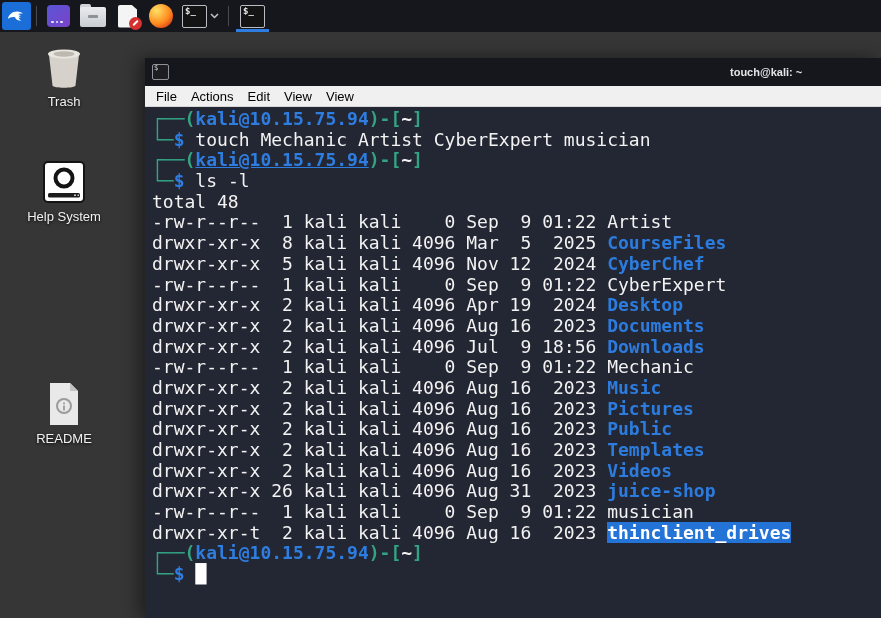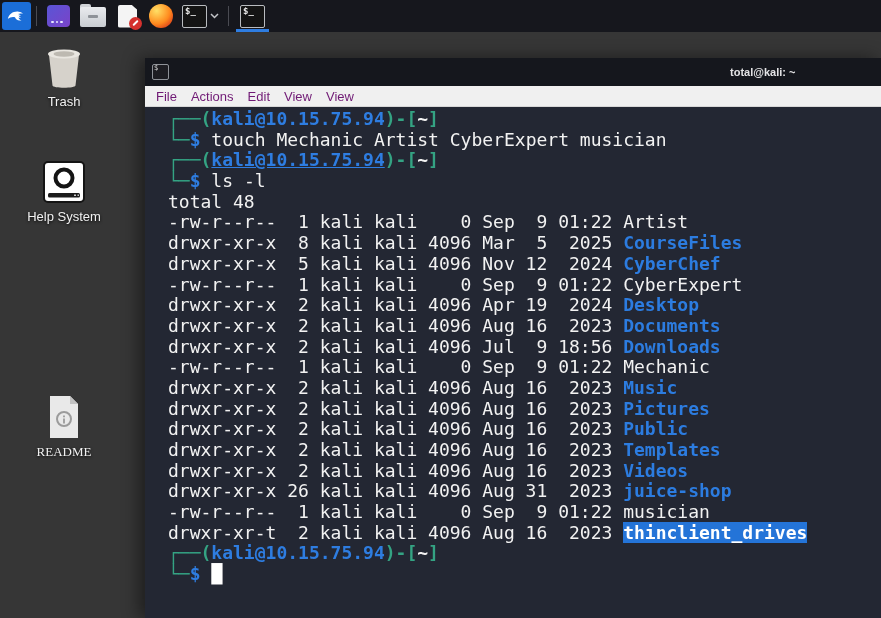--- a/index.html
+++ b/index.html
@@ -44,26 +44,26 @@
   .dicon .lbl{margin-top:4px;font-size:13px;color:#f1f1f1;text-shadow:0 1px 3px rgba(0,0,0,.9);}
 
   
   .window{position:absolute;left:145px;top:58px;right:0;bottom:0;display:flex;flex-direction:column;
           box-shadow:-6px 0 16px rgba(0,0,0,.45);}
   .titlebar{flex:0 0 28px;background:var(--titlebar-bg,#15171d);position:relative;display:flex;align-items:center;}
   .ticon{width:15px;height:14px;margin-left:7px;background:#1d1d22;border:1px solid #8f9298;border-radius:2px;position:relative;}
   .ticon span{position:absolute;left:1px;top:-1px;color:#d9d9d9;font-family:"DejaVu Sans Mono",monospace;font-size:7px;}
   .title{position:absolute;left:585px;top:50%;transform:translateY(-50%);font-size:11px;font-weight:bold;color:#e4e4e6;white-space:nowrap;}
   .menubar{flex:0 0 20px;background:var(--menubar-bg,#f0f0f0);display:flex;align-items:center;
-           font-size:13px;color:#701a75;padding-left:4px;border-bottom:1px solid #d7d7d7;}
+           font-size:13px;color:#000000;padding-left:4px;border-bottom:1px solid #d7d7d7;}
   .mi{padding:0 7px;}
   .termbody{flex:1;background:var(--background,#232733);padding:2px 0 0 7px;
             font-family:"DejaVu Sans Mono","Liberation Mono",monospace;font-size:18px;line-height:20.7px;
             white-space:pre;overflow:hidden;color:var(--text,#f2f2f2);}
-  .tline{height:20.7px;margin-left:16px;}
+  .tline{height:20.7px;}
   .seg-f{color:var(--frame,#34a383);font-weight:bold;}
   .seg-u{color:var(--user-host,#2e7de1);font-weight:bold;}
   .seg-uu{color:var(--user-host,#2e7de1);font-weight:bold;text-decoration:underline;}
   .seg-p{color:var(--path,#f2f2f2);font-weight:bold;}
   .seg-w{color:var(--text,#f2f2f2);}
   .seg-b{color:var(--prompt-symbol,#2e7de1);font-weight:bold;}
   .seg-d{color:var(--directory,#2c7ce0);font-weight:bold;}
   .seg-hl{color:var(--highlight-fg,#fff);background:var(--highlight-bg,#2474d8);font-weight:bold;}
   .seg-cur{color:var(--cursor,#fff);}
 </style>
@@ -144,39 +144,39 @@
         <circle cx="23" cy="19" r="8.5" fill="none" stroke="#141414" stroke-width="4"></circle>
         <rect x="7" y="34" width="32" height="4.5" rx="1.5" fill="#1c1c1c"></rect>
         <rect x="33" y="35.5" width="2" height="1.5" fill="#cfcfcf"></rect>
         <rect x="36.5" y="35.5" width="1.5" height="1.5" fill="#cfcfcf"></rect>
       </svg>
     </div>
     <div class="lbl">Help System</div>
   </div>
 
 
-  <div class="dicon" style="top:390px;font-family:Liberation Serif, serif;">
+  <div class="dicon" style="top:377px;">
     <div class="ic">
       <svg width="38" height="46" viewBox="0 0 38 46">
         <path d="M5 2 L25 2 L33 10 L33 44 L5 44 Z" fill="#e9e9e9"></path>
         <path d="M25 2 L25 10 L33 10 Z" fill="#c2c2c2"></path>
         <circle cx="19" cy="25" r="7" fill="none" stroke="#9b9b9b" stroke-width="2"></circle>
         <rect x="18.1" y="21.5" width="1.8" height="1.8" fill="#9b9b9b"></rect>
         <rect x="18.1" y="24.5" width="1.8" height="5" fill="#9b9b9b"></rect>
       </svg>
     </div>
     <div class="lbl">README</div>
   </div>
 
   <div class="window">
     <div class="titlebar">
       <div class="ticon">
           <span>$</span>
         </div>
-      <div class="title">total@kali: ~</div>
+      <div class="title">touch@kali: ~</div>
     </div>
     <div class="menubar">
       <div class="mi">File</div>
       <div class="mi">Actions</div>
       <div class="mi">Edit</div>
       <div class="mi">View</div>
       <div class="mi">View</div>
     </div>
     <div class="termbody"><div class="tline"><span class="seg-f">┌──(</span><span class="seg-u">kali@10.15.75.94</span><span class="seg-f">)-[</span><span class="seg-p">~</span><span class="seg-f">]</span></div><div class="tline"><span class="seg-f">└─</span><span class="seg-b">$</span><span class="seg-w"> touch Mechanic Artist CyberExpert musician</span></div><div class="tline"><span class="seg-f">┌──(</span><span class="seg-uu">kali@10.15.75.94</span><span class="seg-f">)-[</span><span class="seg-p">~</span><span class="seg-f">]</span></div><div class="tline"><span class="seg-f">└─</span><span class="seg-b">$</span><span class="seg-w"> ls -l</span></div><div class="tline"><span class="seg-w">total 48</span></div><div class="tline"><span class="seg-w">-rw-r--r--  1 kali kali    0 Sep  9 01:22 Artist</span></div><div class="tline"><span class="seg-w">drwxr-xr-x  8 kali kali 4096 Mar  5  2025 </span><span class="seg-d">CourseFiles</span></div><div class="tline"><span class="seg-w">drwxr-xr-x  5 kali kali 4096 Nov 12  2024 </span><span class="seg-d">CyberChef</span></div><div class="tline"><span class="seg-w">-rw-r--r--  1 kali kali    0 Sep  9 01:22 CyberExpert</span></div><div class="tline"><span class="seg-w">drwxr-xr-x  2 kali kali 4096 Apr 19  2024 </span><span class="seg-d">Desktop</span></div><div class="tline"><span class="seg-w">drwxr-xr-x  2 kali kali 4096 Aug 16  2023 </span><span class="seg-d">Documents</span></div><div class="tline"><span class="seg-w">drwxr-xr-x  2 kali kali 4096 Jul  9 18:56 </span><span class="seg-d">Downloads</span></div><div class="tline"><span class="seg-w">-rw-r--r--  1 kali kali    0 Sep  9 01:22 Mechanic</span></div><div class="tline"><span class="seg-w">drwxr-xr-x  2 kali kali 4096 Aug 16  2023 </span><span class="seg-d">Music</span></div><div class="tline"><span class="seg-w">drwxr-xr-x  2 kali kali 4096 Aug 16  2023 </span><span class="seg-d">Pictures</span></div><div class="tline"><span class="seg-w">drwxr-xr-x  2 kali kali 4096 Aug 16  2023 </span><span class="seg-d">Public</span></div><div class="tline"><span class="seg-w">drwxr-xr-x  2 kali kali 4096 Aug 16  2023 </span><span class="seg-d">Templates</span></div><div class="tline"><span class="seg-w">drwxr-xr-x  2 kali kali 4096 Aug 16  2023 </span><span class="seg-d">Videos</span></div><div class="tline"><span class="seg-w">drwxr-xr-x 26 kali kali 4096 Aug 31  2023 </span><span class="seg-d">juice-shop</span></div><div class="tline"><span class="seg-w">-rw-r--r--  1 kali kali    0 Sep  9 01:22 musician</span></div><div class="tline"><span class="seg-w">drwxr-xr-t  2 kali kali 4096 Aug 16  2023 </span><span class="seg-hl">thinclient_drives</span></div><div class="tline"><span class="seg-f">┌──(</span><span class="seg-u">kali@10.15.75.94</span><span class="seg-f">)-[</span><span class="seg-p">~</span><span class="seg-f">]</span></div><div class="tline"><span class="seg-f">└─</span><span class="seg-b">$</span><span class="seg-w"> </span><span class="seg-cur">█</span></div></div>
   </div>

